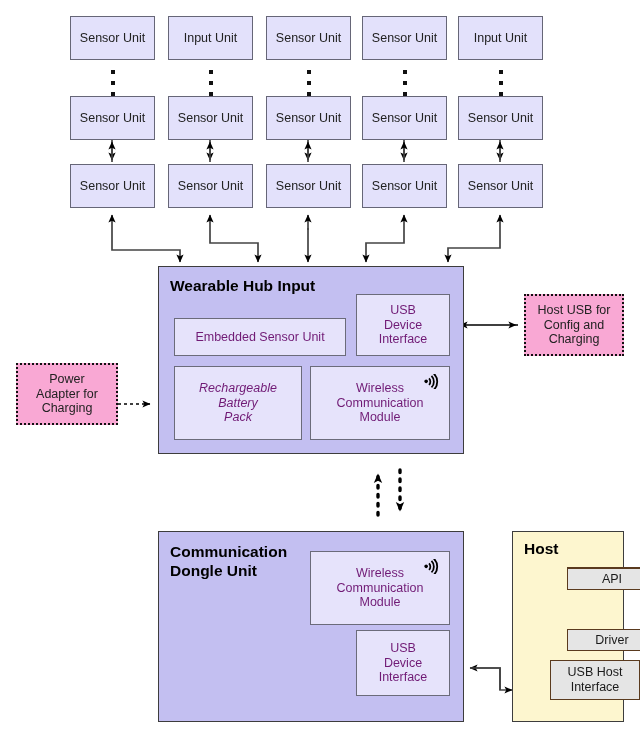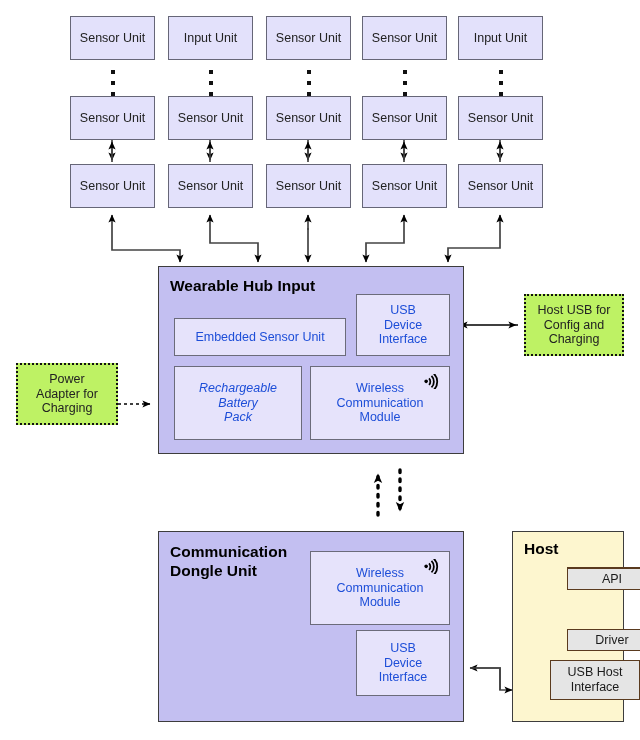--- a/index.html
+++ b/index.html
@@ -12,27 +12,27 @@
        justify-content:center;text-align:center;line-height:1.18;}
 
   
   .unit{background:#e3e1fb;border:1.6px solid #666677;font-size:12.5px;color:#222;}
 
   
   .panel-hub{background:#c3bff1;border:1.8px solid #3d3d3d;}
   .panel-host{background:#fdf6cf;border:1.8px solid #3d3d3d;}
 
   
-  .sub{background:#e6e3fb;border:1.7px solid #6b6b7a;font-size:12.5px;color:#1d4ed8;}
+  .sub{background:#e6e3fb;border:1.7px solid #6b6b7a;font-size:12.5px;color:#701a75;}
 
   
   .hrow{background:#e5e5e5;border:1.6px solid #5a3a1e;font-size:12.5px;color:#1a1a1a;margin-left:44px;}
 
   
-  .ext{background:#bef264;border:2px dotted #111;font-size:12.5px;color:#222;}
+  .ext{background:#f9a8d4;border:2px dotted #111;font-size:12.5px;color:#222;}
 
   .title{position:absolute;font-size:15.5px;font-weight:bold;color:#000;
          text-align:left;line-height:1.2;}
 
   .vdots{position:absolute;display:flex;flex-direction:column;
          align-items:center;justify-content:space-between;}
   .vdots i{display:block;width:4px;height:4px;background:#111;}
 
   .wifi{position:absolute;width:18px;height:15px;}
 </style>

